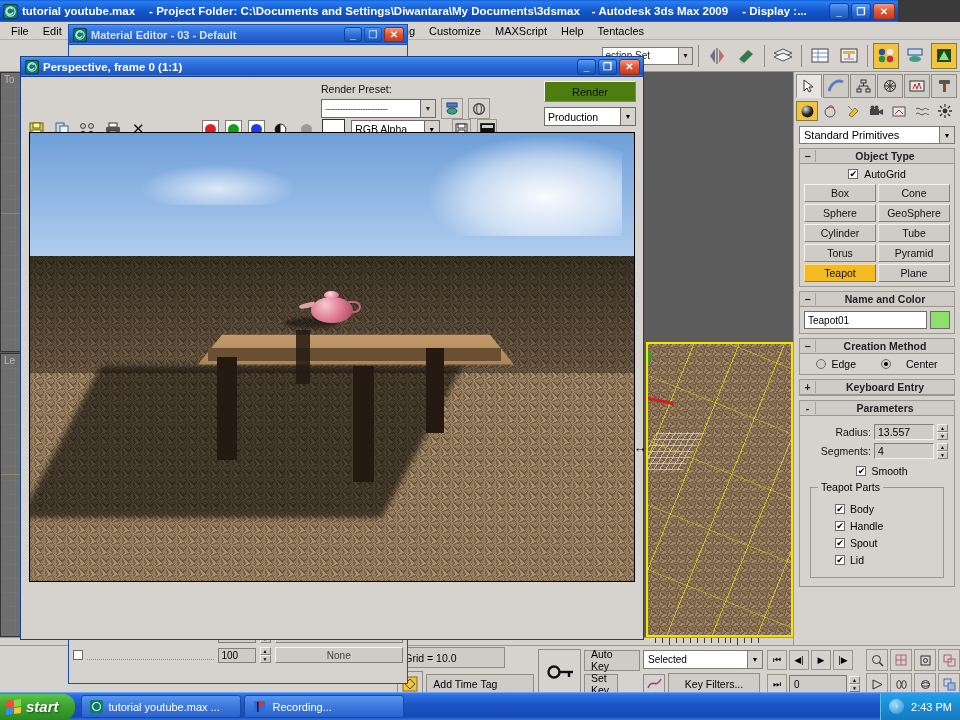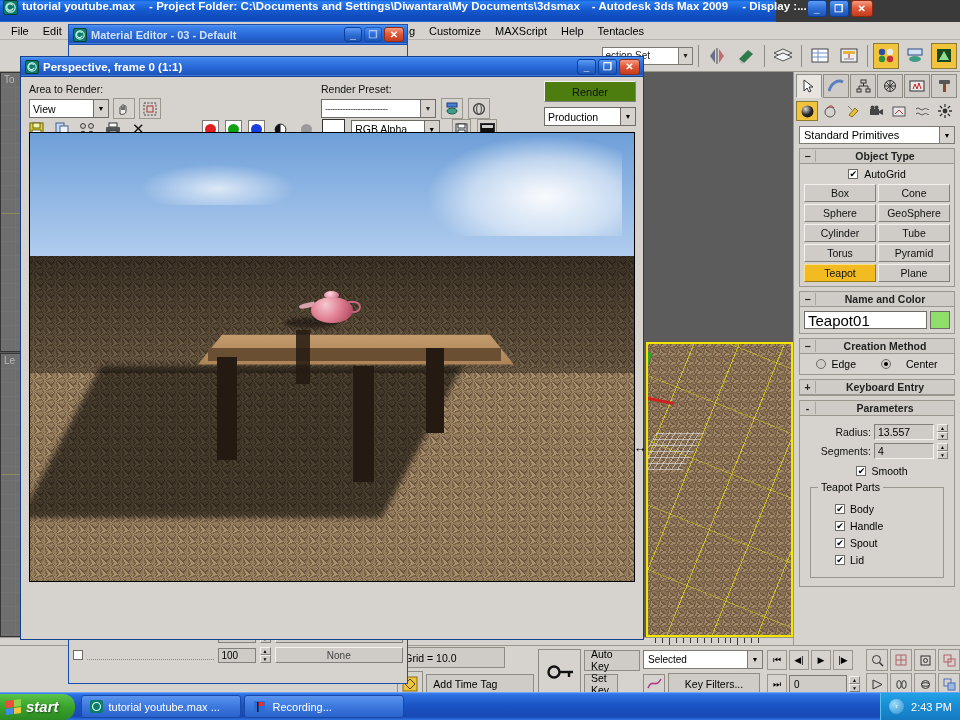--- a/index.html
+++ b/index.html
@@ -5,23 +5,23 @@
   * { box-sizing: border-box; margin:0; padding:0; }
   body {
     width:960px; height:720px; overflow:hidden;
     font-family:"Liberation Sans", sans-serif;
     font-size:11px; background:#3a3a3a; position:relative;
   }
   .abs { position:absolute; }
 
   
   #app-titlebar {
-    left:0; top:0; width:776px; height:22px;
+    left:0; top:0; width:898px; height:22px;
     background:linear-gradient(to bottom,#0b5ed8 0%,#2b7ef0 8%,#1559cf 45%,#0d47b5 92%,#2a6fdb 100%);
-    display:flex; color:#fff;
+    display:flex; align-items:center; color:#fff;
     font-weight:bold; font-size:11.5px; white-space:nowrap;
   }
   #app-titlebar .maxlogo {
     width:15px;height:15px;margin:0 4px 0 3px;border-radius:2px;
     background:#0e7a6a; color:#cfe;font-size:10px;font-weight:bold;
     display:flex;align-items:center;justify-content:center;
     border:1px solid #063f36; flex:none;
   }
   .title-seg { margin-right:0; }
   .winbtns { display:flex; gap:2px; margin-left:auto; margin-right:3px; }
@@ -151,21 +151,21 @@
   .btn2.sel { background:#f2bb22; border-color:#ffe08a #9a7a12 #9a7a12 #ffe08a; }
   .grid2 { display:grid; grid-template-columns:1fr 1fr; gap:2px; }
   .chk { width:10px;height:10px;border:1px solid #6e6b66;background:#fff;
     display:inline-flex;align-items:center;justify-content:center;font-size:9px;
     line-height:1; color:#000; flex:none; }
   .radio { width:10px;height:10px;border:1px solid #6e6b66;border-radius:50%;background:#cfccc7;
     display:inline-flex;align-items:center;justify-content:center; flex:none;}
   .radio i { width:4px;height:4px;border-radius:50%;background:#000;display:block; }
   .namerow { display:flex; gap:3px; align-items:center; }
   .nameinput { flex:1;height:18px;background:#fff;border:1px solid #6e6b66;
-    display:flex;align-items:center;padding-left:3px;font-size:15px; }
+    display:flex;align-items:center;padding-left:3px;font-size:10px; }
   .colorsw { width:20px;height:18px;border:1px solid #6e6b66; }
   .spin-row { display:flex;align-items:center;justify-content:flex-end;gap:3px;margin-bottom:3px; }
   .spin-lab { font-size:10.5px;color:#111; }
   .spinbox { width:60px;height:16px;background:#cfccc7;border:1px solid;
     border-color:#82807a #f3f1ee #f3f1ee #82807a;display:flex;align-items:center;
     padding-left:3px;font-size:10.5px; }
   .spinner { width:11px;height:16px;display:flex;flex-direction:column; }
   .spinner div { flex:1;background:#cfccc7;border:1px solid;
     border-color:#f3f1ee #82807a #82807a #f3f1ee;
     display:flex;align-items:center;justify-content:center;font-size:5px;line-height:1;}
@@ -839,40 +839,20 @@
     <span>Perspective, frame 0 (1:1)</span>
     <div class="winbtns">
       <div class="winbtn" style="height:16px;width:19px">_</div>
       <div class="winbtn" style="height:16px;width:19px">❐</div>
       <div class="winbtn close" style="height:16px;width:21px">✕</div>
     </div>
   </div>
 
   <div id="render-body">
 
-    <div class="abs" style="left:8px;top:6px">
-      <div class="rw-label">Area to Render:</div>
-      <div style="display:flex;gap:4px;align-items:center;margin-top:3px">
-        <div class="rw-drop" style="width:80px">
-          <span>View</span>
-          <span class="arrow">▼</span>
-        </div>
-        <div class="rw-icon">
-          <svg width="14" height="14" viewBox="0 0 14 14">
-              <path d="M3 12 L3 6 C3 4 5 4 5 6 L5 8 L5 4 C5 2 7 2 7 4 L7 8 L7 5 C7 3 9 3 9 5 L9 9 C9 12 6 13 3 12Z" fill="#eee" stroke="#444"></path>
-            </svg>
-        </div>
-        <div class="rw-icon">
-          <svg width="14" height="14" viewBox="0 0 14 14">
-              <rect x="1" y="1" width="12" height="12" fill="none" stroke="#444" stroke-dasharray="2 1.4"></rect>
-              <rect x="4" y="4" width="6" height="6" fill="none" stroke="#a33"></rect>
-            </svg>
-        </div>
-      </div>
-    </div>
 
 
     <div class="abs" style="left:300px;top:6px">
       <div class="rw-label">Render Preset:</div>
       <div style="display:flex;gap:5px;align-items:center;margin-top:3px">
         <div class="rw-drop" style="width:115px;color:#333">
           <span style="font-size:9px;letter-spacing:-0.5px">-------------------------</span>
           <span class="arrow">▼</span>
         </div>
         <div class="rw-icon">

